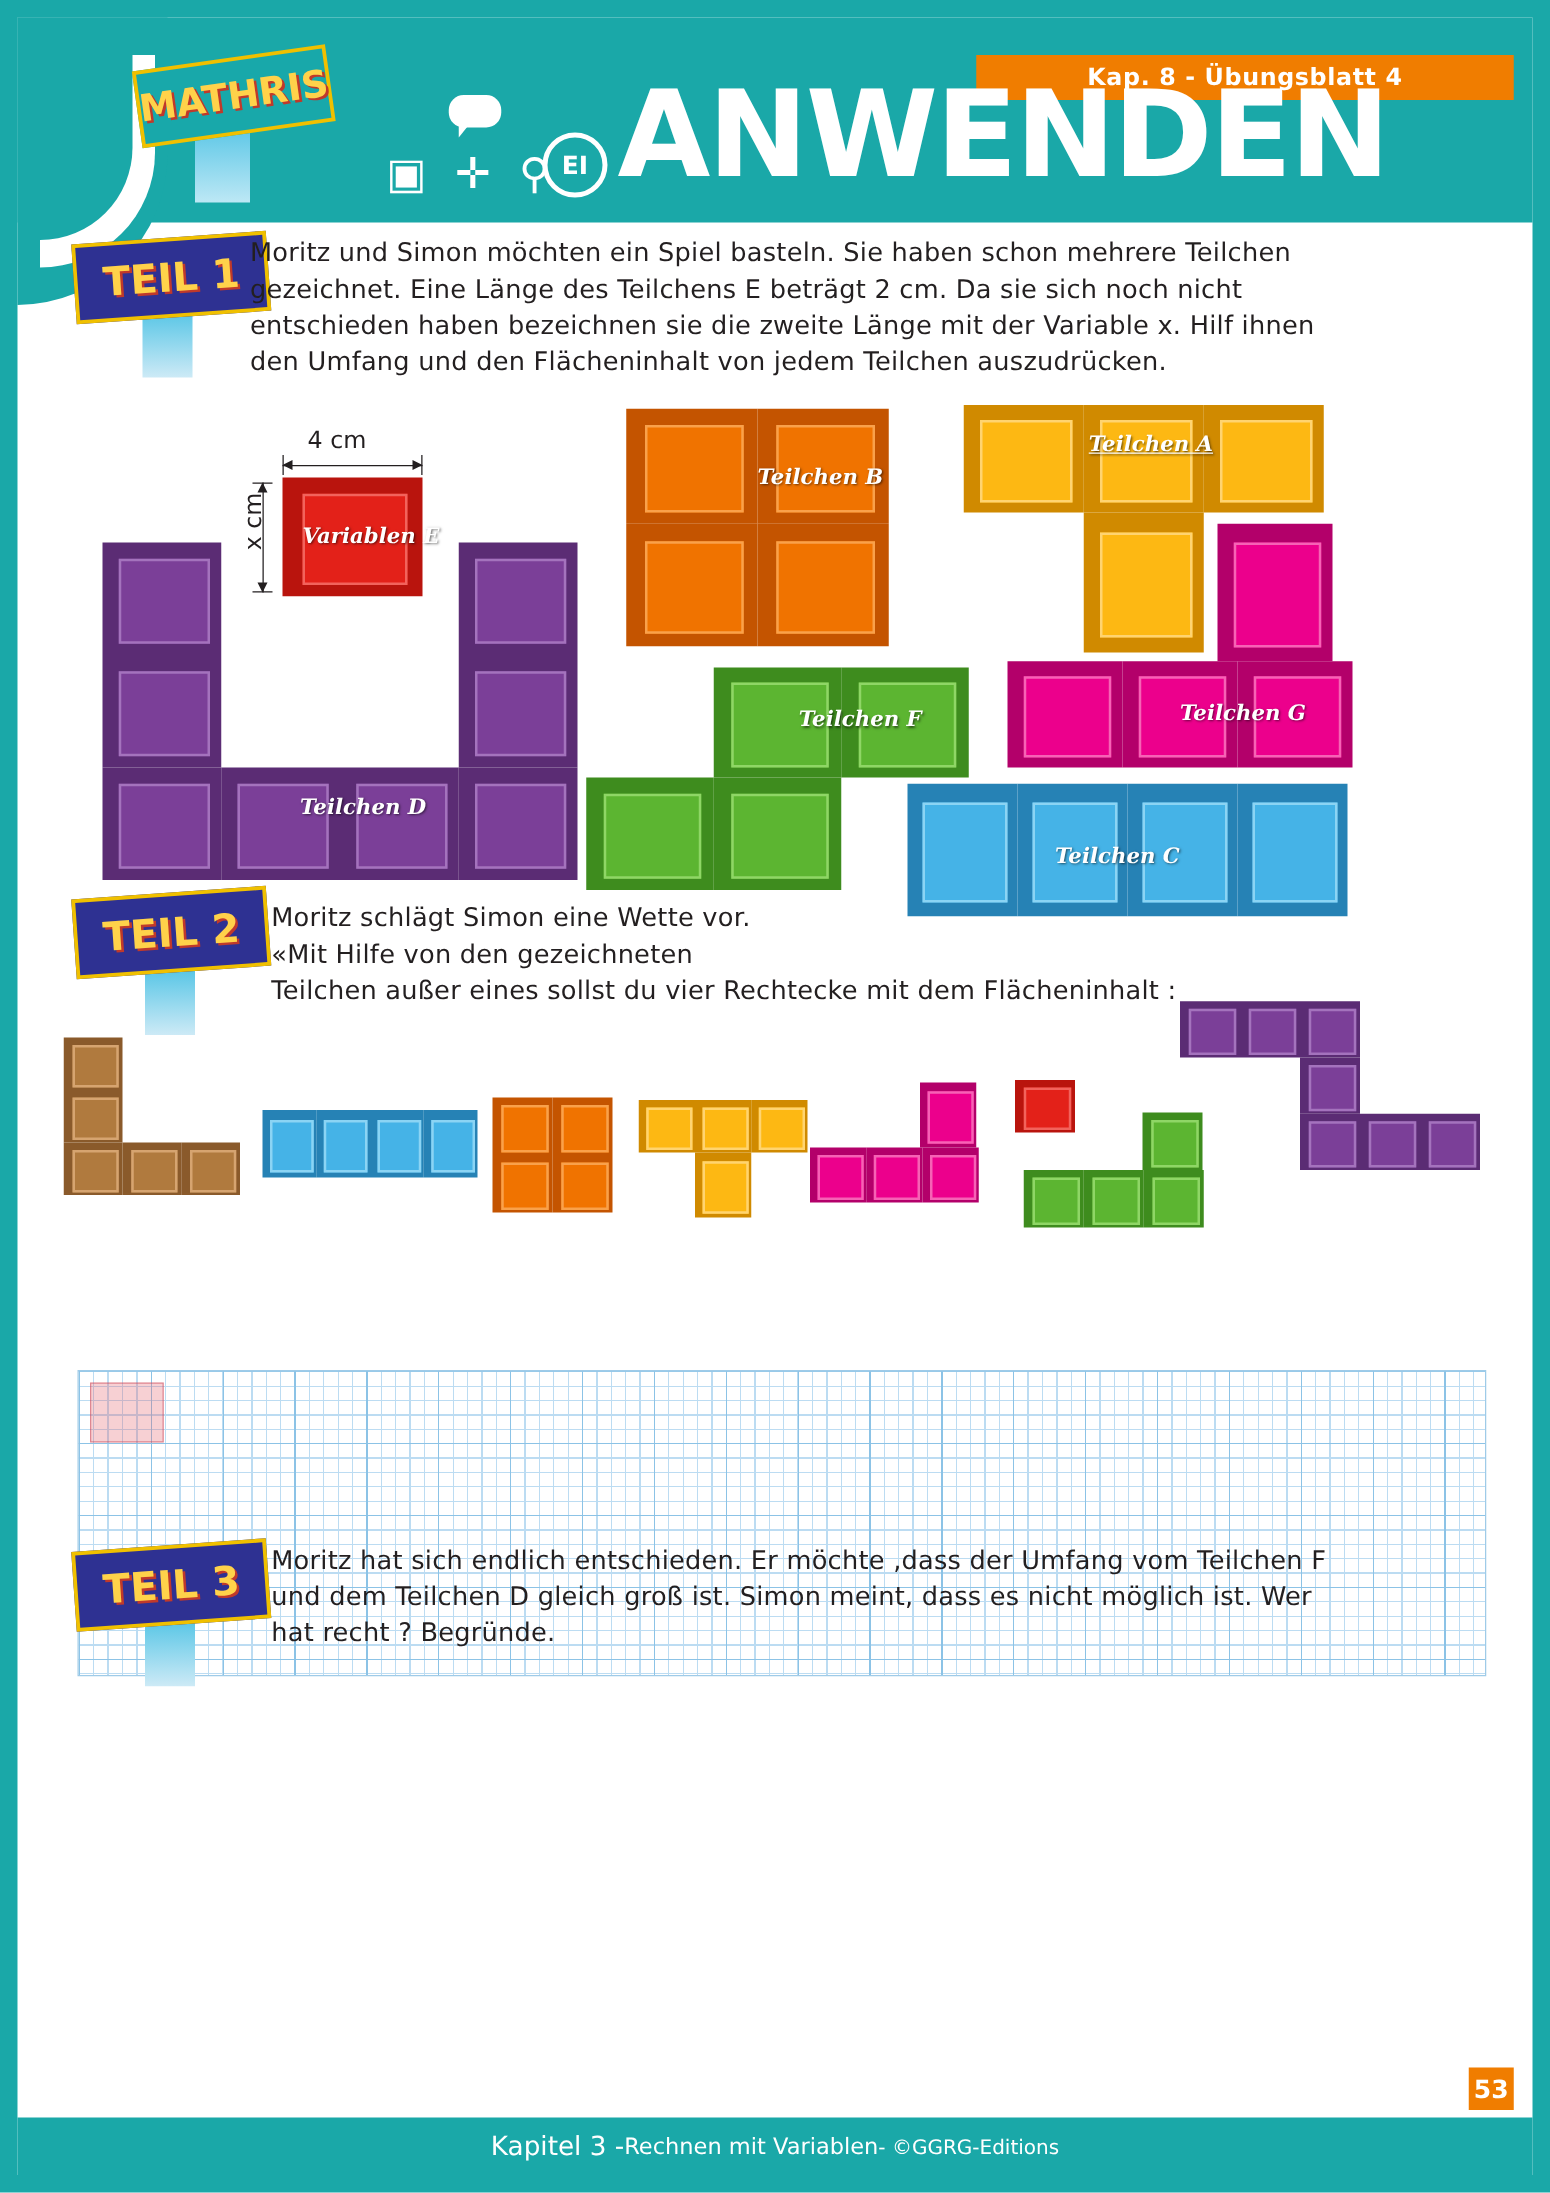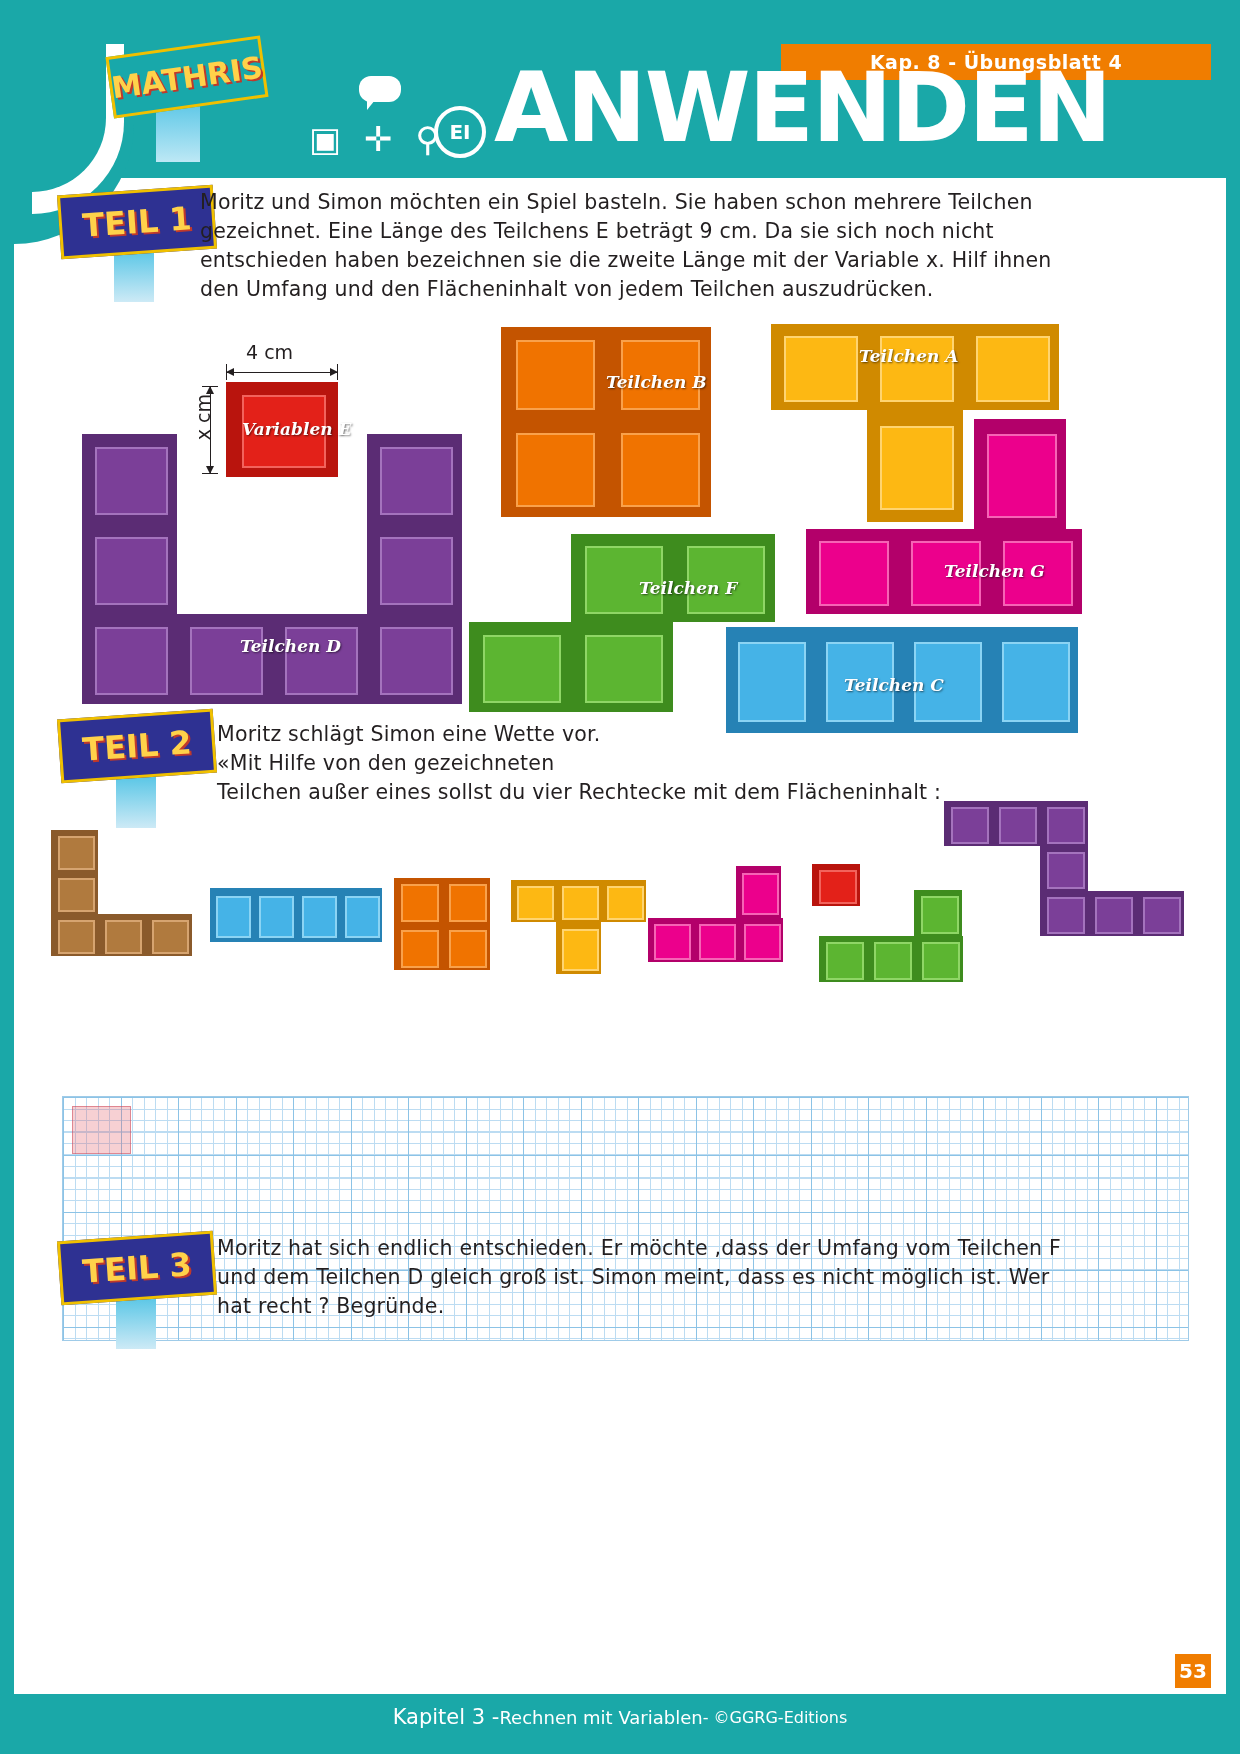--- a/index.html
+++ b/index.html
@@ -143,21 +143,21 @@
   <div class="kap-badge">Kap. 8 - Übungsblatt  4</div>
   <div class="anwenden">ANWENDEN</div>
   <div class="ei-circle">EI</div>
   <div class="hdr-icons">▣ ✛ ⚲</div>
   <div class="hdr-bubble"></div>
   <div class="mathris-stem"></div>
   <div class="mathris">MATHRIS</div>
 
   <div class="teil-stem" style="left:100px;top:236px;"></div>
   <div class="teil" style="left:45px;top:176px;">TEIL 1</div>
-  <div class="para" style="left:186px;top:174px;width:862px;">Moritz und Simon möchten ein Spiel basteln. Sie haben schon mehrere Teilchen gezeichnet. Eine Länge des Teilchens E beträgt 9 cm. Da sie sich noch nicht entschieden haben bezeichnen sie die zweite Länge mit der Variable x. Hilf ihnen den Umfang und den Flächeninhalt von jedem Teilchen auszudrücken.</div>
+  <div class="para" style="left:186px;top:174px;width:862px;">Moritz und Simon möchten ein Spiel basteln. Sie haben schon mehrere Teilchen gezeichnet. Eine Länge des Teilchens E beträgt 2 cm. Da sie sich noch nicht entschieden haben bezeichnen sie die zweite Länge mit der Variable x. Hilf ihnen den Umfang und den Flächeninhalt von jedem Teilchen auszudrücken.</div>
 
   <div class="dim-label" style="left:232px;top:327px;">4 cm</div>
   <div class="arrow-h" style="left:212px;top:358px;width:112px;"></div>
   <div class="tick" style="left:212px;top:350px;width:1px;height:16px;"></div>
   <div class="tick" style="left:323px;top:350px;width:1px;height:16px;"></div>
   <div class="dim-label" style="left:178px;top:380px;writing-mode:vertical-rl;transform:rotate(180deg);">x cm</div>
   <div class="arrow-v" style="left:196px;top:372px;height:88px;"></div>
   <div class="tick" style="left:188px;top:372px;width:16px;height:1px;"></div>
   <div class="tick" style="left:188px;top:459px;width:16px;height:1px;"></div>
 
@@ -190,21 +190,21 @@
       </div>
     <div class="cell" style="left:96px;top:0;width:96px;height:86px;background:#d08a00;">
         <div class="inner" style="background:#fdb813;border:2px solid #ffd470;"></div>
       </div>
     <div class="cell" style="left:192px;top:0;width:96px;height:86px;background:#d08a00;">
         <div class="inner" style="background:#fdb813;border:2px solid #ffd470;"></div>
       </div>
     <div class="cell" style="left:96px;top:86px;width:96px;height:112px;background:#d08a00;">
         <div class="inner" style="background:#fdb813;border:2px solid #ffd470;"></div>
       </div>
-    <div class="label" style="left:88px;top:22px;">Teilchen A</div>
+    <div class="label" style="left:100px;top:22px;text-decoration:underline;">Teilchen A</div>
   </div>
 
   <div class="piece" style="left:68px;top:420px;">
     <div class="cell" style="left:0;top:0;width:95px;height:90px;background:#5b2c74;">
         <div class="inner" style="background:#7b3f98;border:2px solid #a473bd;"></div>
       </div>
     <div class="cell" style="left:0;top:90px;width:95px;height:90px;background:#5b2c74;">
         <div class="inner" style="background:#7b3f98;border:2px solid #a473bd;"></div>
       </div>
     <div class="cell" style="left:0;top:180px;width:95px;height:90px;background:#5b2c74;">
@@ -234,21 +234,21 @@
       </div>
     <div class="cell" style="left:204px;top:0;width:102px;height:88px;background:#3e8c1e;">
         <div class="inner" style="background:#5cb531;border:2px solid #8fd666;"></div>
       </div>
     <div class="cell" style="left:0;top:88px;width:102px;height:90px;background:#3e8c1e;">
         <div class="inner" style="background:#5cb531;border:2px solid #8fd666;"></div>
       </div>
     <div class="cell" style="left:102px;top:88px;width:102px;height:90px;background:#3e8c1e;">
         <div class="inner" style="background:#5cb531;border:2px solid #8fd666;"></div>
       </div>
-    <div class="label" style="left:170px;top:44px;">Teilchen F</div>
+    <div class="label" style="left:170px;top:32px;">Teilchen F</div>
   </div>
 
   <div class="piece" style="left:792px;top:405px;">
     <div class="cell" style="left:168px;top:0;width:92px;height:110px;background:#b3006a;">
         <div class="inner" style="background:#ec008c;border:2px solid #f663b5;"></div>
       </div>
     <div class="cell" style="left:0;top:110px;width:92px;height:85px;background:#b3006a;">
         <div class="inner" style="background:#ec008c;border:2px solid #f663b5;"></div>
       </div>
     <div class="cell" style="left:92px;top:110px;width:92px;height:85px;background:#b3006a;">

